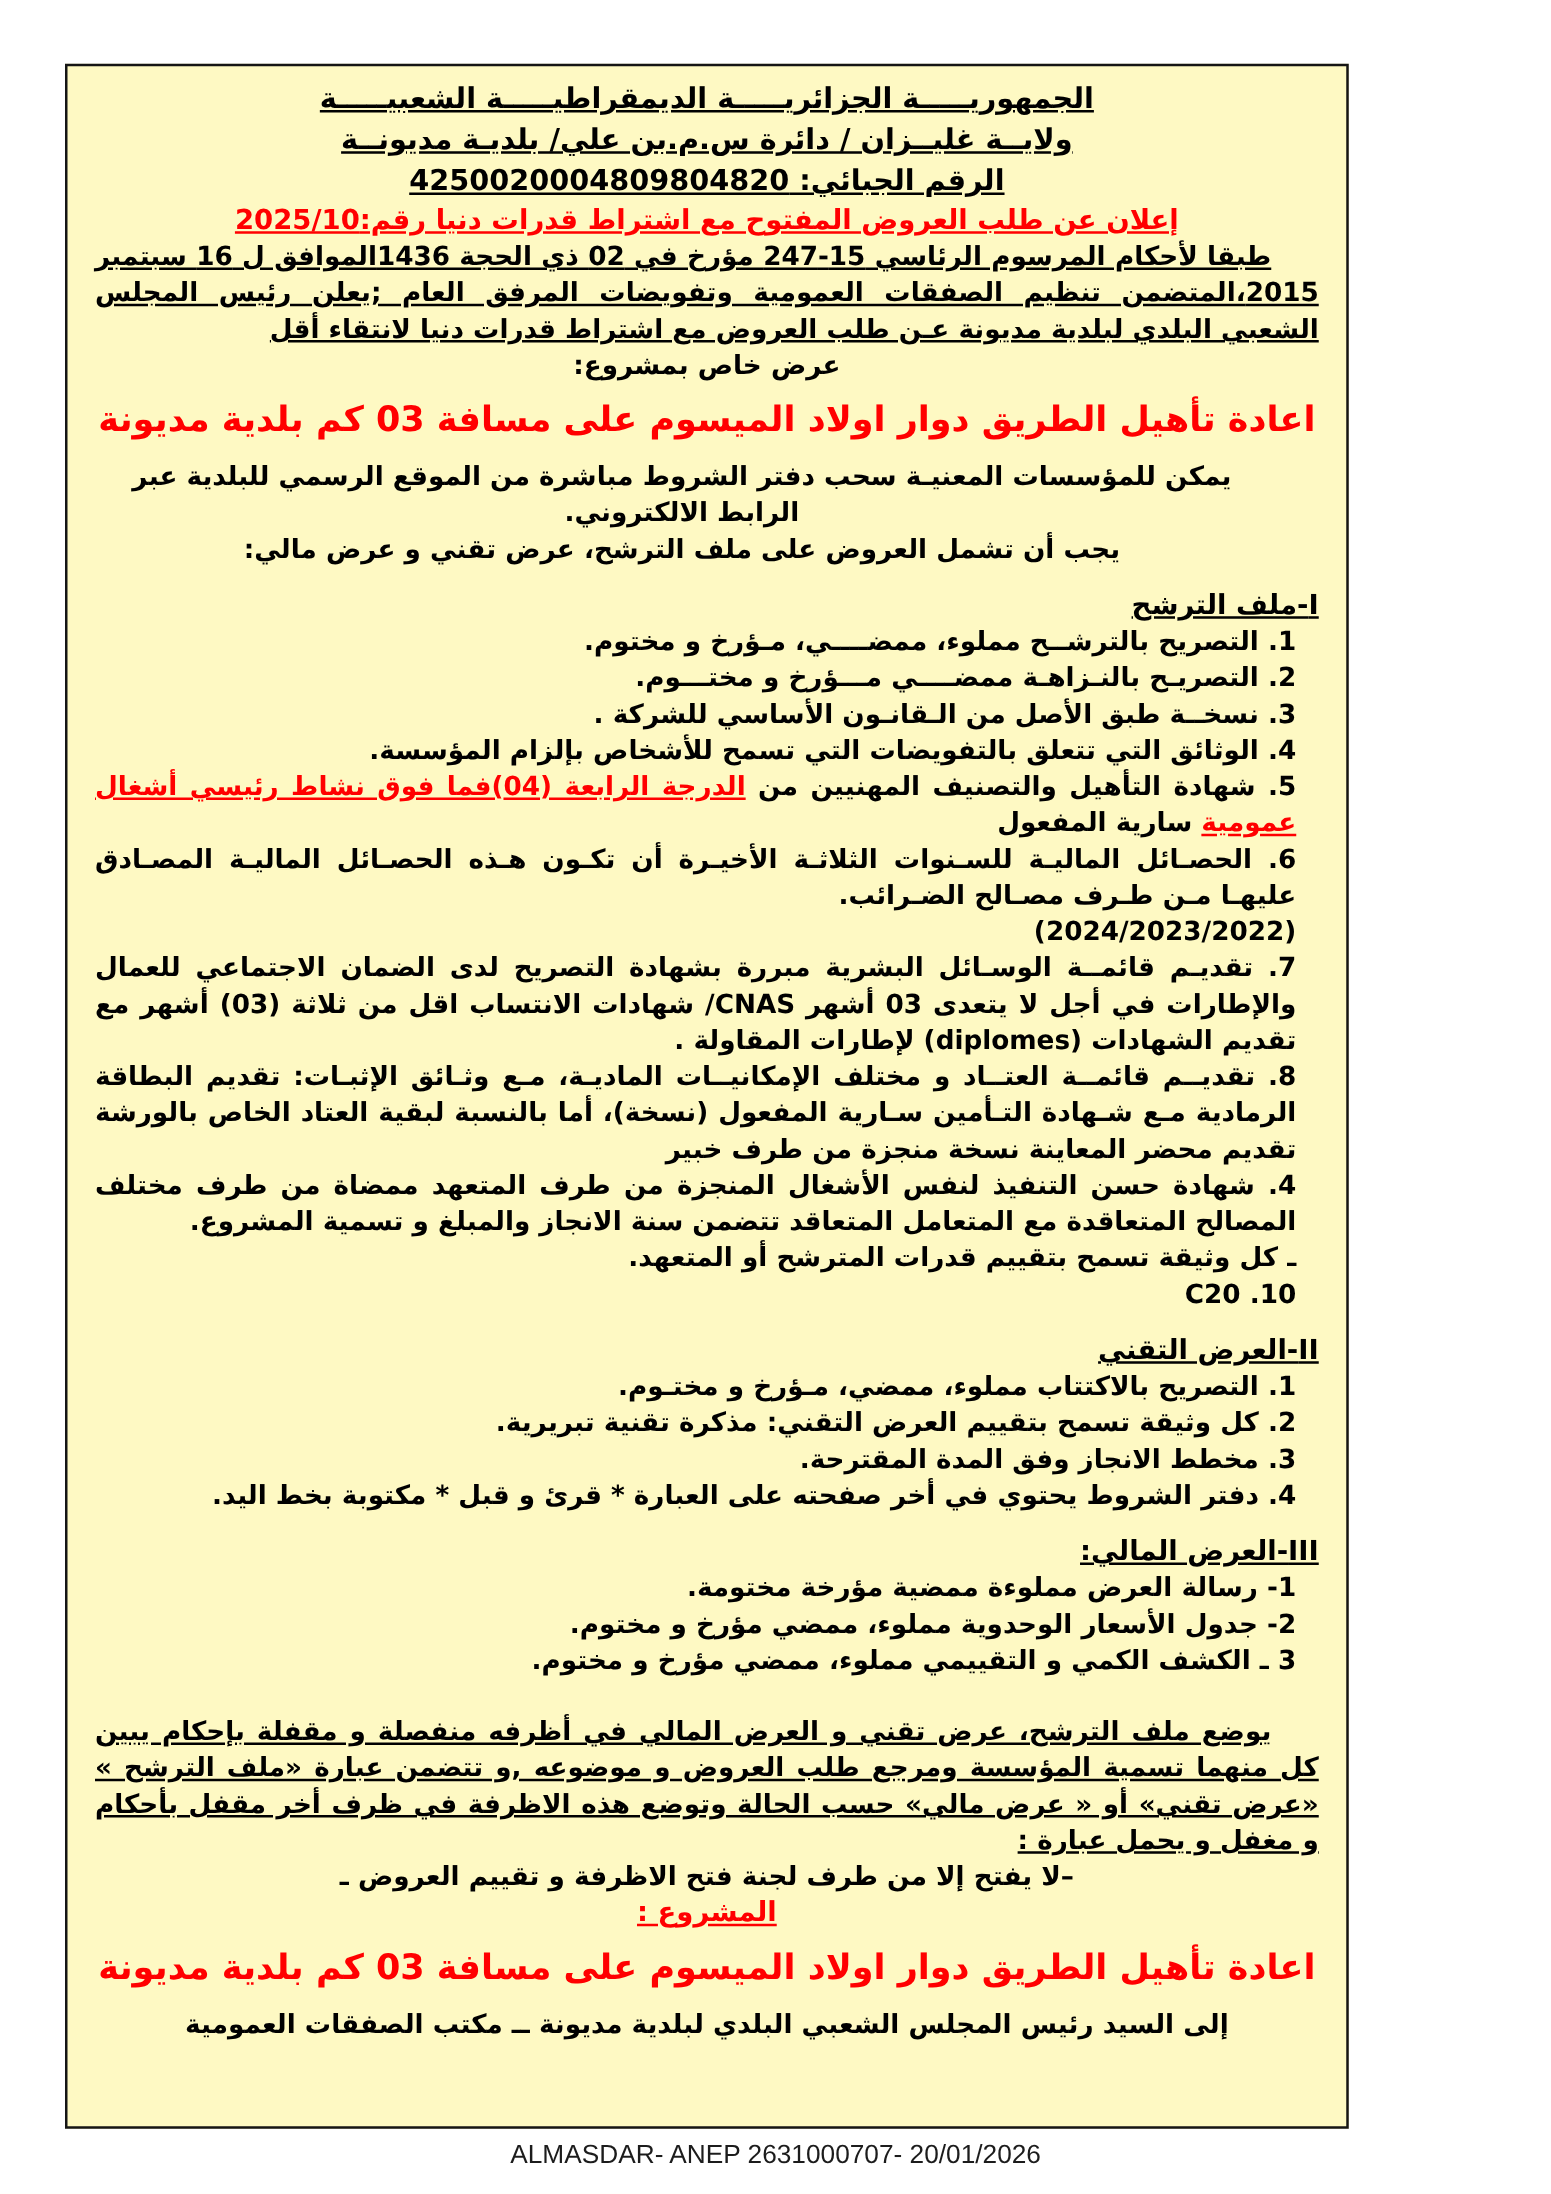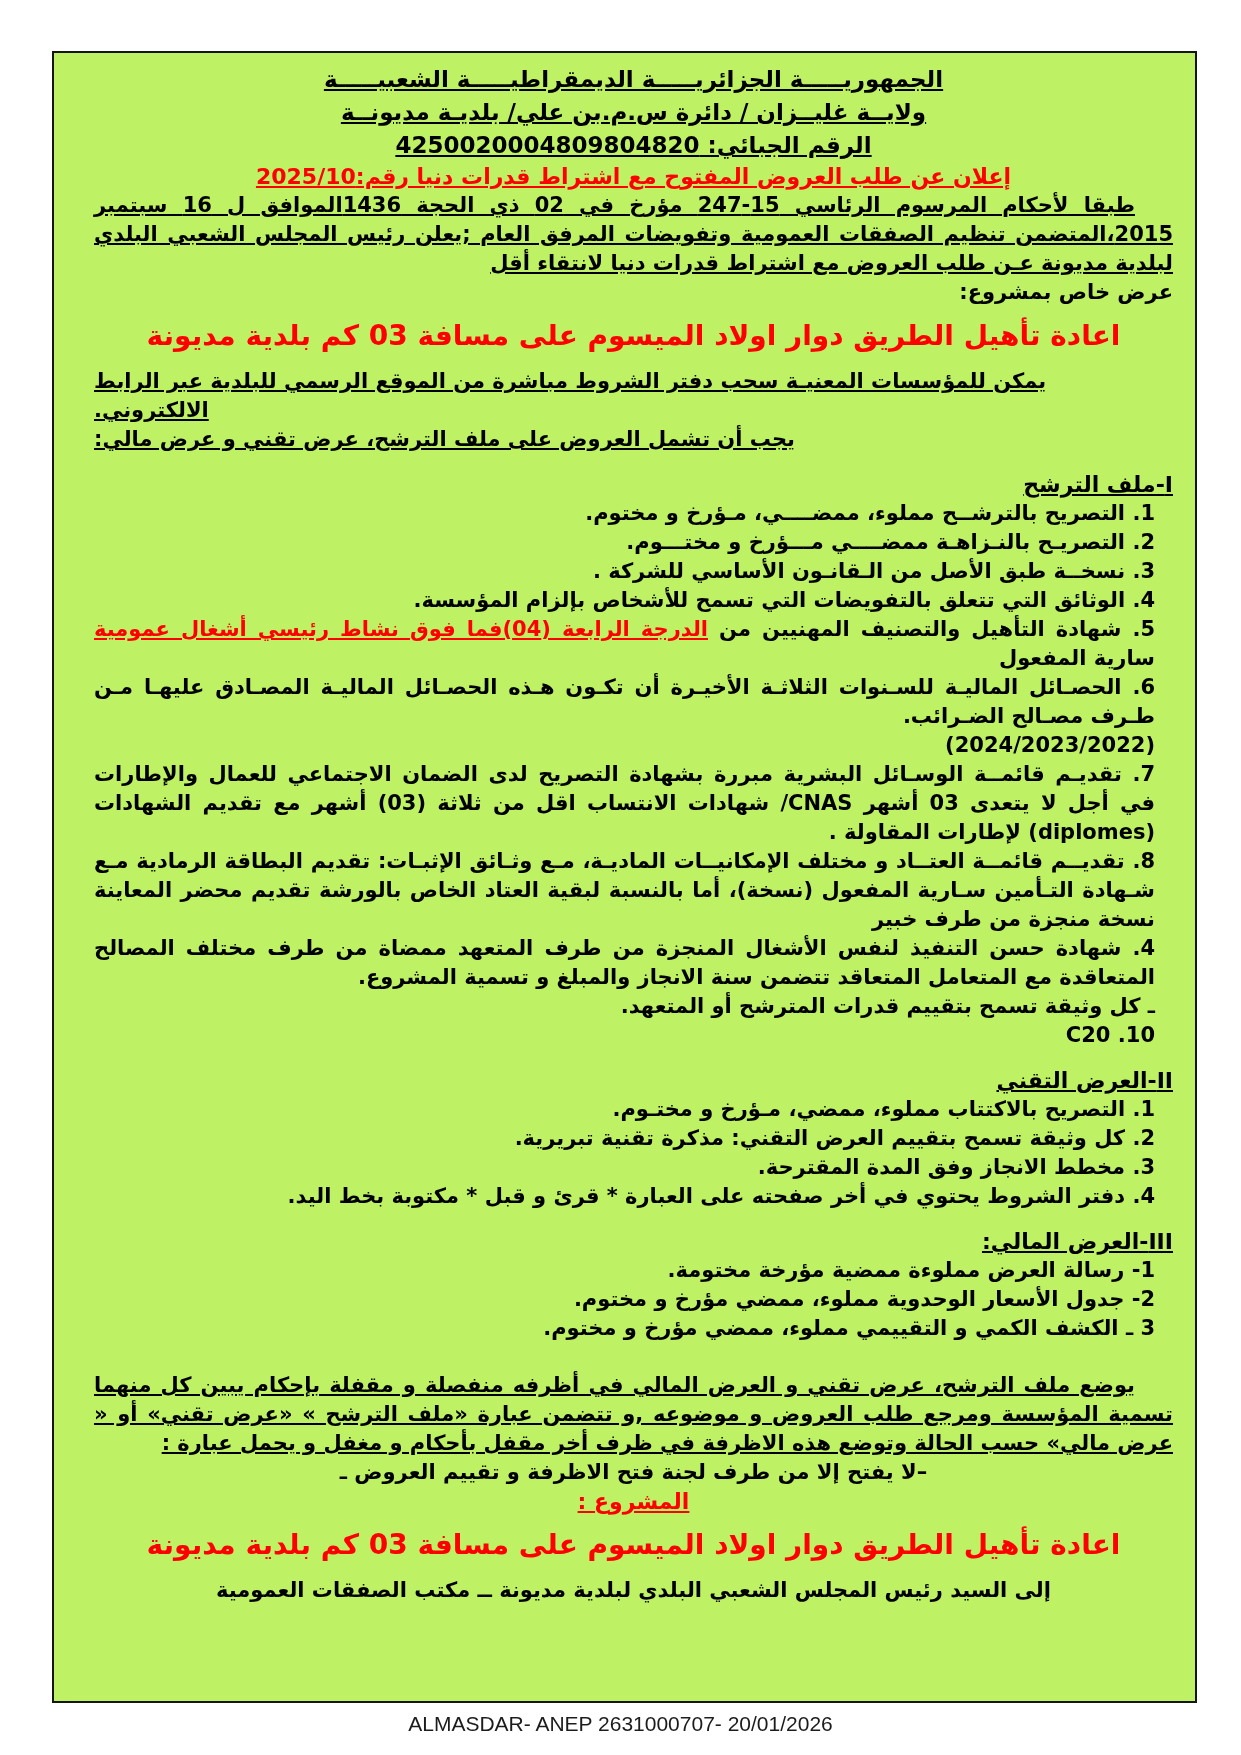--- a/index.html
+++ b/index.html
@@ -1,37 +1,37 @@
 <!DOCTYPE html>
 <html lang="ar"><head>
 <meta charset="utf-8">
 <style>
   html,body{margin:0;padding:0;background:#ffffff;}
   body{
     width:1241px;height:1755px;position:relative;
     font-family:"DejaVu Sans",sans-serif;color:#000;
   }
   .frame{
-    position:absolute;left:52px;top:51px;width:1145px;height:1652px;
-    box-sizing:border-box;border:2px solid #151515;background:#bef264;
-    padding:10px 22px 0 40px;direction:rtl;unicode-bidi:embed;
+    position:absolute;left:52px;top:51px;width:1027px;height:1652px;
+    box-sizing:border-box;border:2px solid #151515;background:#fef9c3;
+    padding:10px 22px 0 22px;direction:rtl;unicode-bidi:embed;
     font-weight:bold;font-size:21px;line-height:29px;overflow:hidden;
   }
   .c{text-align:center;}
   .u{text-decoration:underline;}
   .red{color:#ff0000;}
   .hdr{font-size:23px;line-height:33px;}
   .para{text-align:justify;}
   .ind1{text-indent:38px;text-decoration:underline;}
-  .tail-left{text-align:right;}
+  .tail-left{text-align:center;}
   .big-title{
     font-size:28px;line-height:50px;color:#ff0000;text-align:center;
     margin:4px 0 6px 0;letter-spacing:0;
   }
-  .note{text-align:left;text-decoration:underline;}
+  .note{text-align:center;}
   .note-ind{padding-right:40px;}
   .sec-title{font-size:22px;text-decoration:underline;margin-top:16px;}
   .list{margin-right:18px;}
   .item{text-align:justify;}
   .years{text-align:right;}
   .gap{height:28px;}
   .seal{text-align:center;}
   .refline{font-size:22px;}
   .footer{
     position:absolute;left:0;top:1712px;width:100%;text-align:center;

